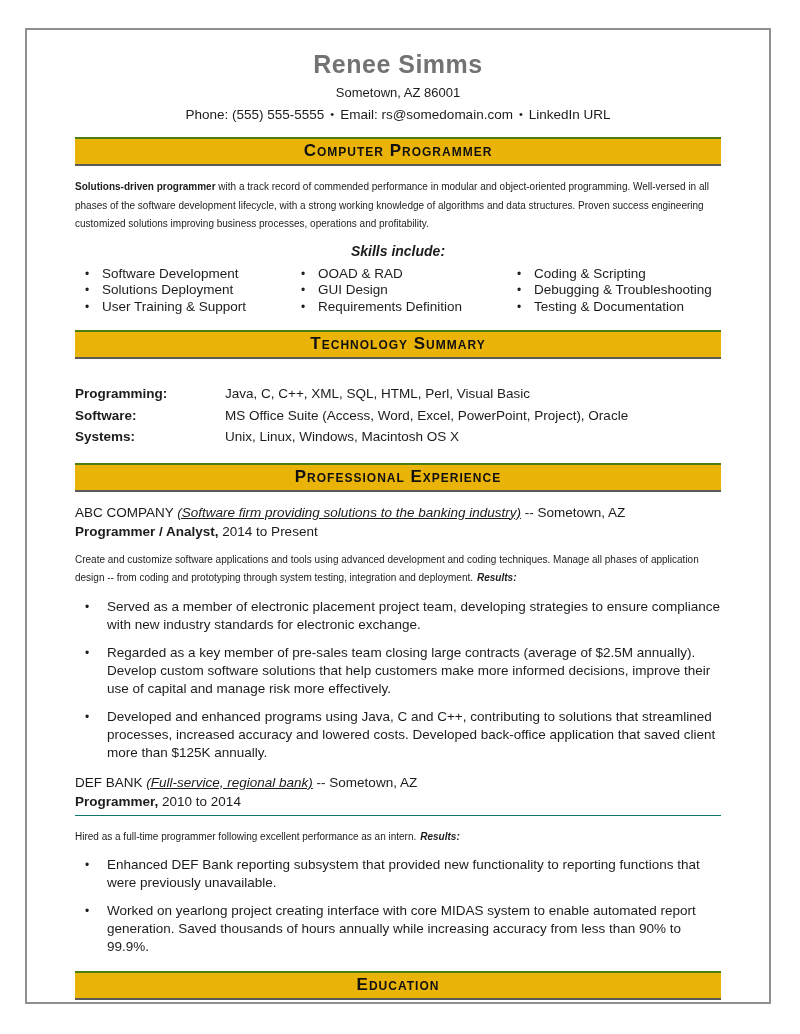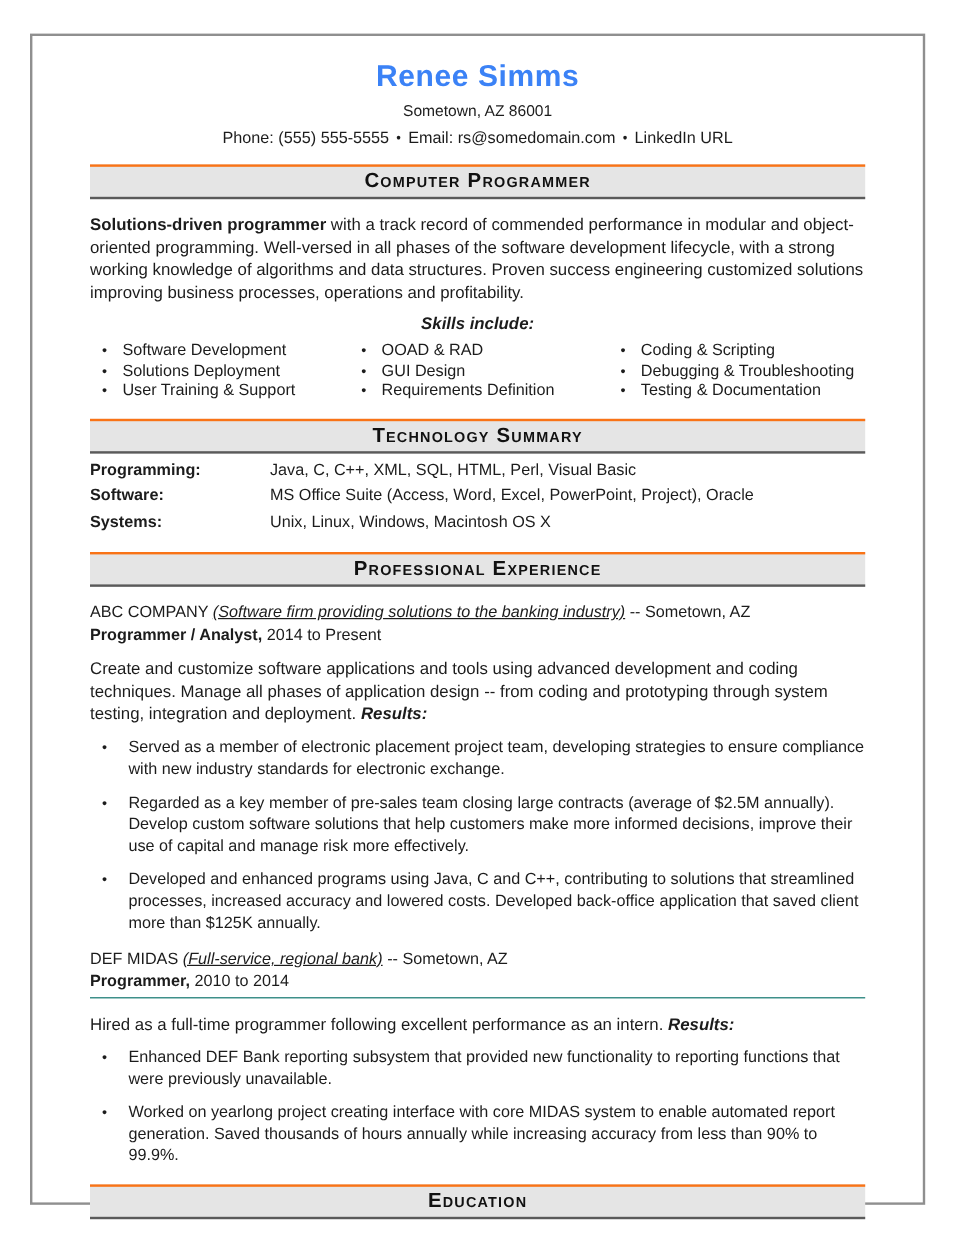--- a/index.html
+++ b/index.html
@@ -12,49 +12,49 @@
   }
   .frame {
     position:absolute; left:25px; top:28px;
     width:746px; height:976px;
     border:2px solid #8f8f8f;
     box-sizing:border-box;
     padding:16px 48px 0 48px;
   }
   .name {
     margin:4px 0 0; text-align:center;
-    font-size:25px; font-weight:bold; letter-spacing:.5px; color:#3b82f6;
+    font-size:25px; font-weight:bold; letter-spacing:.5px; color:#737373;
   }
   .loc { text-align:center; font-size:13px; margin-top:6px; }
   .contact { text-align:center; font-size:13.5px; margin-top:7px; }
   .sep { margin:0 6px; font-size:11px; vertical-align:1px; }
   .secbar {
     margin-top:15px;
-    background:#e5e5e5;
-    border-top:2px solid #f97316;
+    background:#eab308;
+    border-top:2px solid #4d7c0f;
     border-bottom:2px solid #5a5a5a;
     text-align:center;
     font-weight:bold;
     font-variant:small-caps;
     font-size:17px;
     letter-spacing:1px;
     color:#111;
     padding:2px 0 3px 0;
   }
-  .para { font-size:14px; line-height:18.5px; margin:12px 0 0 0; }
+  .para { font-size:10px; line-height:18.5px; margin:12px 0 0 0; }
   .skills-heading {
     text-align:center; font-weight:bold; font-style:italic;
     font-size:14px; margin-top:9px;
   }
   .skills { display:flex; margin-top:7px; padding-left:10px; }
   .skills .col { width:216px; }
   .skills .col:last-child { width:auto; }
   .skill-item { display:flex; font-size:13.5px; line-height:16.5px; }
   .blt { flex:none; width:17px; font-size:12px; }
-  .tech { margin-top:3px; }
+  .tech { margin-top:24px; }
   .tech-row { display:flex; font-size:13.5px; line-height:21.5px; }
   .tech-label { flex:none; width:150px; font-weight:bold; }
   .job { margin-top:13px; }
   .company-line { font-size:13.5px; margin-top:1px; }
   .company-line i { font-style:italic;text-decoration:underline; }
   .title-line { font-size:13.5px; margin-top:4px; }
   .title-line b { font-weight:bold; }
   .with-rule { border-bottom:1px solid #0f766e; padding-bottom:6px; }
   .results { font-weight:bold; font-style:italic; margin-left:4px; }
   ul.jbullets { margin:0; padding:0 0 0 10px; list-style:none; }
@@ -154,21 +154,21 @@
           <span>Regarded as a key member of pre-sales team closing large contracts (average of $2.5M annually). Develop custom software solutions that help customers make more informed decisions, improve their use of capital and manage risk more effectively.</span>
         </li>
       <li>
           <span class="blt">•</span>
           <span>Developed and enhanced programs using Java, C and C++, contributing to solutions that streamlined processes, increased accuracy and lowered costs. Developed back-office application that saved client more than $125K annually.</span>
         </li>
     </ul>
   </div>
 
   <div class="job">
-    <div class="company-line"><span>DEF MIDAS</span> <i>(Full-service, regional bank)</i> <span>-- Sometown, AZ</span></div>
+    <div class="company-line"><span>DEF BANK</span> <i>(Full-service, regional bank)</i> <span>-- Sometown, AZ</span></div>
     <div class="title-line with-rule"><b>Programmer,</b> <span>2010 to 2014</span></div>
     <p class="para"><span>Hired as a full-time programmer following excellent performance as an intern.</span><span class="results">Results:</span></p>
     <ul class="jbullets">
       <li>
           <span class="blt">•</span>
           <span>Enhanced DEF Bank reporting subsystem that provided new functionality to reporting functions that were previously unavailable.</span>
         </li>
       <li>
           <span class="blt">•</span>
           <span>Worked on yearlong project creating interface with core MIDAS system to enable automated report generation. Saved thousands of hours annually while increasing accuracy from less than 90% to 99.9%.</span>

